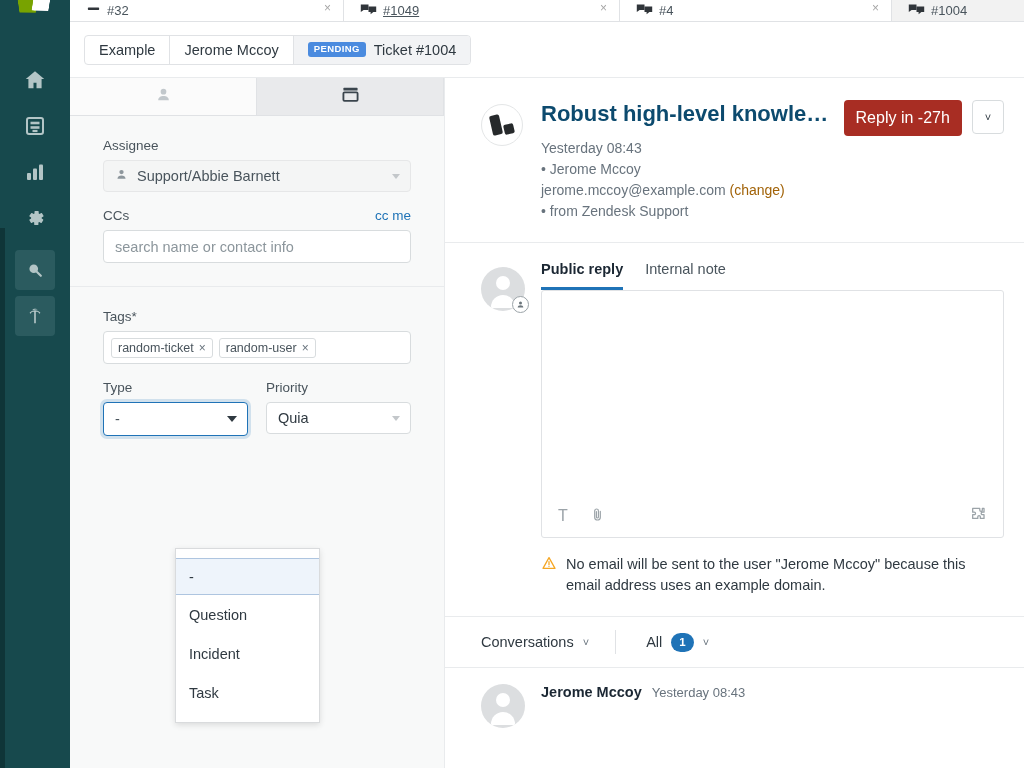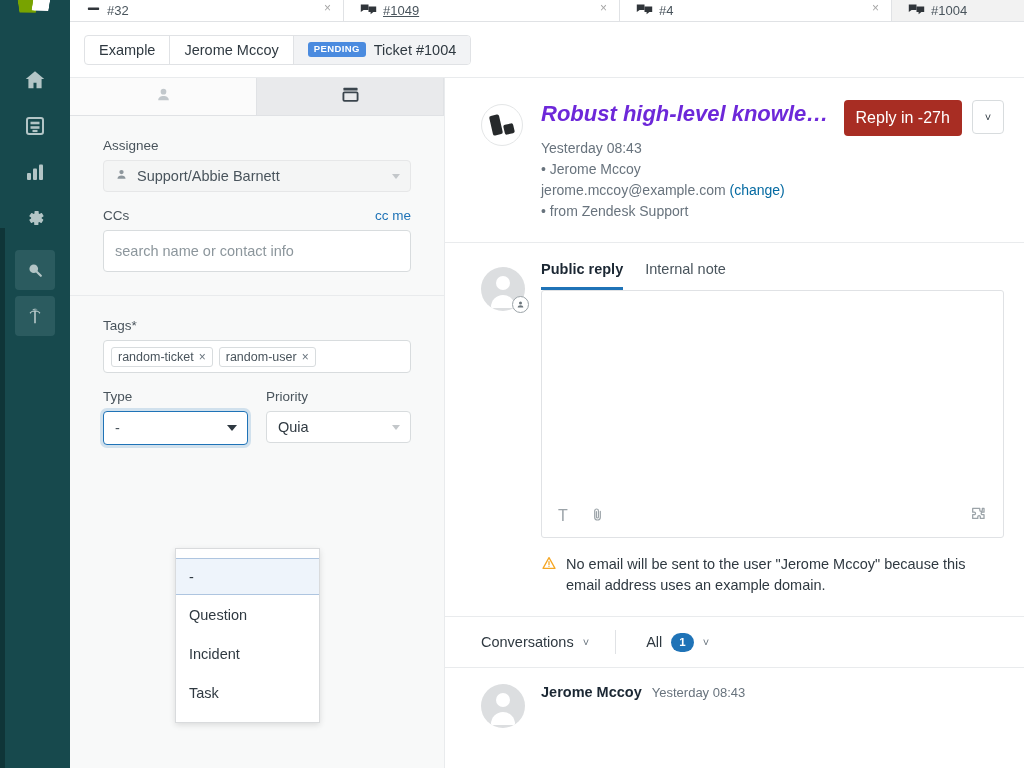--- a/index.html
+++ b/index.html
@@ -120,21 +120,21 @@
   .selbox {
     height: 32px; width: 100%;
     border: 1px solid #e6e7e8; border-radius: 4px;
     background: #f4f5f5;
     display: flex; align-items: center; gap: 9px;
     padding: 0 10px 0 11px;
     font-size: 14.5px; color: #49545c;
     cursor: pointer; position: relative;
   }
   .txtinput {
-    height: 42px; width: 100%;
+    height: 33px; width: 100%;
     border: 1px solid #d8dcde; border-radius: 4px; background: #fff;
     font-size: 14.5px; color: #68737d;
     padding: 12px 11px;
     font-family: "Liberation Sans", sans-serif;
     outline: none;
   }
   .txtinput::placeholder { color: #8c969c; }
   .divider { height: 1px; background: #e9ebed; margin: 23px -33px 0 -33px; }
 
   .tagbox {
@@ -200,39 +200,39 @@
   .brandav {
     width: 42px; height: 42px; flex: 0 0 42px;
     border-radius: 50%; border: 1px solid #e4e6e7; background:#fff;
     display:flex; align-items:center; justify-content:center; margin-top: 4px;
   }
   .brandav .b1 { width: 10px; height: 20px; background:#26292b; border-radius:2px; transform: rotate(-13deg); }
   .brandav .b2 { width: 10px; height: 10px; background:#26292b; border-radius:2px; transform: rotate(-13deg); margin-left:3px; margin-top:7px; }
   .tkmeta { flex: 1 1 auto; min-width: 0; }
   .tktitlerow { display: flex; align-items: flex-start; gap: 10px; }
   .tktitle {
-    font-size: 22px; font-weight: bold; color: #6d28d9;
+    font-size: 22px; font-weight: bold; color: #0c4a6e;
     white-space: nowrap; overflow: hidden; text-overflow: ellipsis;
-    max-width: 300px; line-height: 1.25; font-style: italic;
+    max-width: 300px; line-height: 1.25;
   }
   .replybtn {
     background: #a82d23; color: #fff;
     border: none; border-radius: 4px;
     font-size: 16px; font-weight: normal;
     padding: 9px 12px; cursor: pointer; white-space: nowrap;
     font-family: "Liberation Sans", sans-serif;
     margin-left: auto;
   }
   .replycaret {
     width: 33px; height: 34px; border: 1px solid #d8dcde; border-radius: 4px;
     background: #fff; display:flex; align-items:center; justify-content:center;
     color:#2f3941; font-size: 11px; cursor: pointer;
   }
   .tksub { font-size: 14px; color: #68737d; line-height: 1.5; margin-top: 2px; }
-  .tksub .lnk { color: #0369a1; cursor: pointer; }
+  .tksub .lnk { color: #a16207; cursor: pointer; }
 
   .composer { padding: 18px 20px 0 36px; display: flex; gap: 16px; }
   .avwrap { position: relative; width: 44px; height: 44px; flex: 0 0 44px; margin-top: 6px; }
   .av {
     width: 44px; height: 44px; border-radius: 50%;
     background: #dcdee0;
     display:flex; align-items:flex-end; justify-content:center; overflow:hidden;
   }
   .av .head { width: 14px; height: 14px; border-radius: 50%; background:#fff; position:absolute; top:9px; left:15px; }
   .av .body { width: 24px; height: 13px; border-radius: 12px 12px 0 0; background:#fff; margin-bottom: 3px; }

